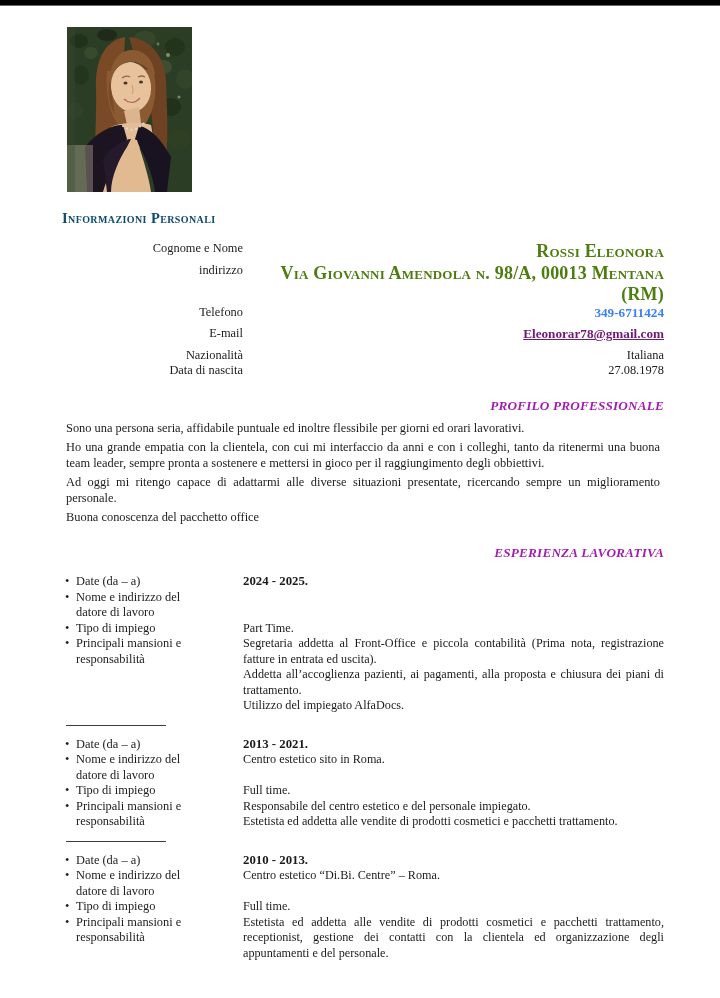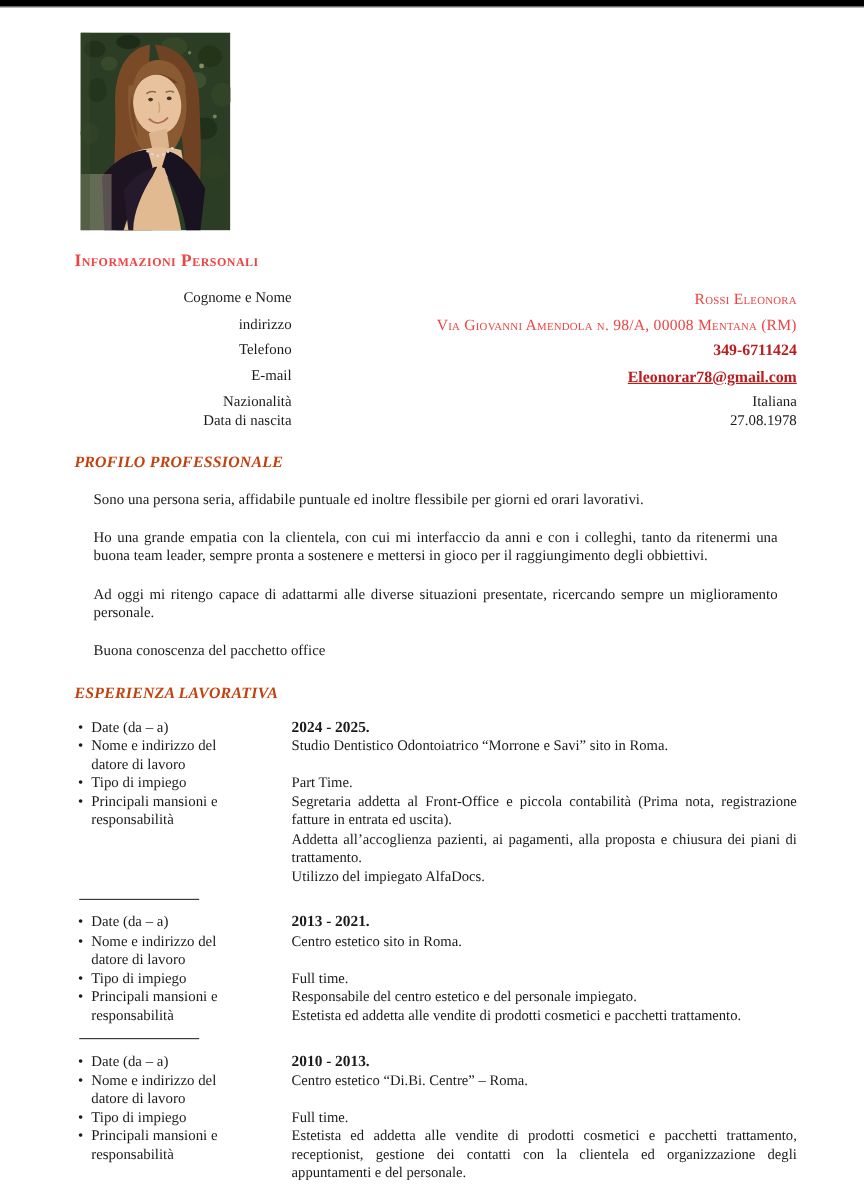--- a/index.html
+++ b/index.html
@@ -16,39 +16,39 @@
     line-height:17.5px; letter-spacing:0.2px; color:#111;
   }
 
   .photo {
     margin:21px 0 0 5px; width:125px; height:165px; display:block;
     line-height:0;
   }
 
   .sc-heading {
     margin:18px 0 0 0; font-size:14.5px; font-weight:bold;
-    font-variant:small-caps; letter-spacing:0.4px; color:#ef4444;
+    font-variant:small-caps; letter-spacing:0.4px; color:#0c4a6e;
   }
 
   .info { margin-top:14px;text-align:right; }
   .row { display:grid; grid-template-columns:181px 1fr; align-items:start; }
   .info-row { min-height:21.5px; }
   .info-row.tight { min-height:15.5px; }
   .label { font-size:12.4px; padding-left:5px; color:#1b1b1b; }
   .value { font-size:12.4px; }
-  .value.sc { font-variant:small-caps; font-weight:normal; font-size:13px; letter-spacing:0.2px; color:#ef4444; }
-  .value.bold { font-weight:bold; font-size:13.2px; color:#b91c1c; }
-  a.email { color:#b91c1c; font-weight:bold; font-size:13.2px; text-decoration:underline; }
+  .value.sc { font-variant:small-caps; font-weight:bold; font-size:18px; letter-spacing:0.2px; color:#4d7c0f; }
+  .value.bold { font-weight:bold; font-size:13.2px; color:#3b82f6; }
+  a.email { color:#701a75; font-weight:bold; font-size:13.2px; text-decoration:underline; }
 
   .italic-heading {
     margin:19px 0 0 0; font-size:13.2px; font-weight:bold; font-style:italic;
-    letter-spacing:0.2px; color:#c2410c;
+    letter-spacing:0.2px; color:#a21caf;text-align:right;
   }
   .profile { margin-top:7px; }
-  .profile p { margin:16px; font-size:12.4px; line-height:15.6px; text-align:justify; }
+  .profile p { margin:4px; font-size:12.4px; line-height:15.6px; text-align:justify; }
 
   .experience { margin-top:13px; }
   .exp-label {
     font-size:12.4px; line-height:15.5px;
     position:relative; padding-left:14px; padding-right:30px;
   }
   .exp-label::before { content:"\2022"; position:absolute; left:3px; }
   .exp-value { font-size:12.2px; line-height:15.5px; }
   .exp-value.date-value { font-weight:bold; font-size:12.8px; }
   .exp-value p { margin:0; text-align:justify; }
@@ -119,21 +119,21 @@
 
   <h2 class="sc-heading">Informazioni Personali</h2>
 
   <section class="info">
     <div class="row info-row">
       <div class="label">Cognome e Nome</div>
       <div class="value sc">Rossi Eleonora</div>
     </div>
     <div class="row info-row">
       <div class="label">indirizzo</div>
-      <div class="value sc">Via Giovanni Amendola n. 98/A, 00008 Mentana (RM)</div>
+      <div class="value sc">Via Giovanni Amendola n. 98/A, 00013 Mentana (RM)</div>
     </div>
     <div class="row info-row">
       <div class="label">Telefono</div>
       <div class="value bold">349-6711424</div>
     </div>
     <div class="row info-row">
       <div class="label">E-mail</div>
       <div class="value"><a class="email" href="#">Eleonorar78@gmail.com</a></div>
     </div>
     <div class="row info-row tight">
@@ -158,21 +158,20 @@
 
   <section class="experience">
 
     <div class="job">
       <div class="row">
         <div class="exp-label">Date (da – a)</div>
         <div class="exp-value date-value">2024 - 2025.</div>
       </div>
       <div class="row">
         <div class="exp-label">Nome e indirizzo del datore di lavoro</div>
-        <div class="exp-value">Studio Dentistico Odontoiatrico “Morrone e Savi” sito in Roma.</div>
       </div>
       <div class="row">
         <div class="exp-label">Tipo di impiego</div>
         <div class="exp-value">Part Time.</div>
       </div>
       <div class="row">
         <div class="exp-label">Principali mansioni e responsabilità</div>
         <div class="exp-value duties">
           <p>Segretaria addetta al Front-Office e piccola contabilità (Prima nota, registrazione fatture in entrata ed uscita).</p>
           <p>Addetta all’accoglienza pazienti, ai pagamenti, alla proposta e chiusura dei piani di trattamento.</p>

